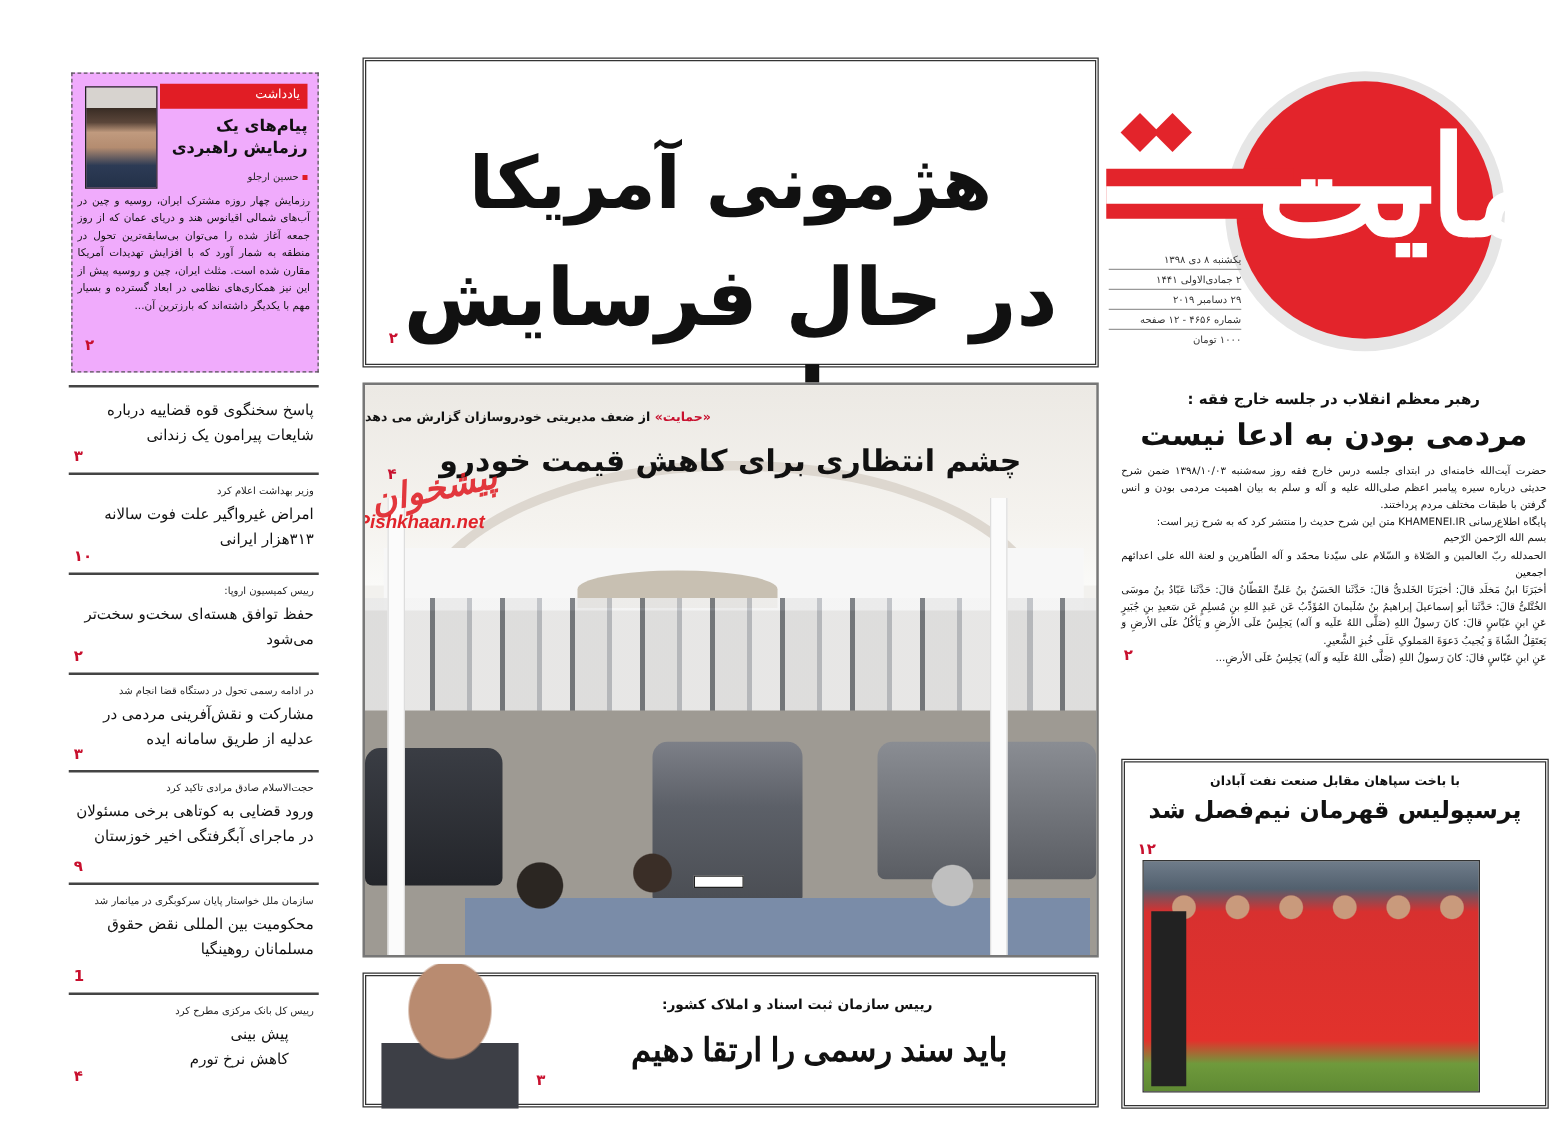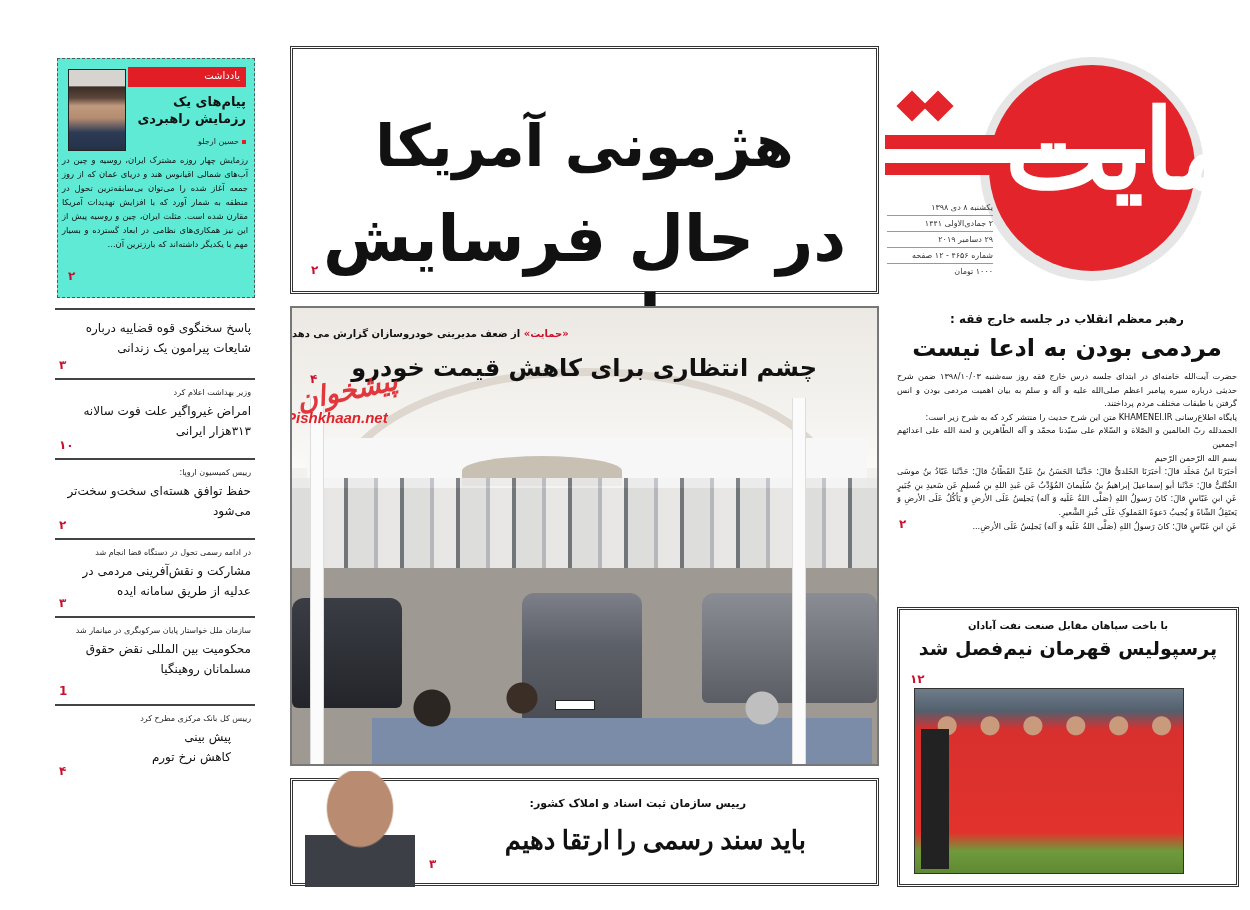--- a/index.html
+++ b/index.html
@@ -3,21 +3,21 @@
 <meta charset="utf-8">
 <style>
   * { box-sizing: border-box; margin: 0; padding: 0; }
   html, body { width: 1250px; height: 910px; background: #ffffff; overflow: hidden; }
   body { position: relative; font-family: "DejaVu Sans", sans-serif; color: #111; direction: rtl; }
 
   .num { color: #c8102e; font-size: 12px; font-weight: bold; position: absolute; }
 
   
   .left-col { position: absolute; left: 55px; top: 58px; width: 200px; }
-  .note-box { border: 1px dashed #555; width: 198px; height: 240px; position: relative; background:#5eead4;text-decoration:underline; }
+  .note-box { border: 1px dashed #555; width: 198px; height: 240px; position: relative; background:#f0abfc;text-decoration:underline; }
   .note-tag { position: absolute; right: 8px; top: 8px; width: 118px; height: 20px; background: #e11d25; color: #fff; font-size: 10px; padding: 3px 6px; text-align: right; }
   .note-photo { position: absolute; left: 10px; top: 10px; width: 58px; height: 82px; border: 1px solid #222;
     background: linear-gradient(180deg,#d7d3cf 0%, #d7d3cf 20%, #3a2d25 21%, #5b463a 35%, #c09a7e 45%, #b48c70 60%, #2d3b55 78%, #233149 100%); }
   .note-title { position: absolute; right: 8px; top: 34px; width: 120px; text-align: right; font-size: 13px; font-weight: bold; line-height: 17px; }
   .note-author { position: absolute; right: 8px; top: 78px; font-size: 8px; color:#222; }
   .note-author::before { content: ""; display: inline-block; width: 4px; height: 4px; background:#e11d25; margin-left: 3px; vertical-align: middle; }
   .note-body { position: absolute; right: 6px; top: 94px; width: 186px; font-size: 8.4px; line-height: 14px; text-align: justify; }
   .note-num { left: 10px; bottom: 14px; }
 
   .brief { position: relative; border-top: 2px solid #444; padding: 8px 4px 10px 4px; text-align: right; }
@@ -130,20 +130,25 @@
   <div class="brief" style="height:80px">
     <div class="kicker">رییس کمیسیون اروپا:</div>
     <div class="head">حفظ توافق هسته‌ای سخت‌و سخت‌تر می‌شود</div>
     <span class="num">۲</span>
   </div>
   <div class="brief" style="height:78px">
     <div class="kicker">در ادامه رسمی تحول در دستگاه قضا انجام شد</div>
     <div class="head">مشارکت و نقش‌آفرینی مردمی در عدلیه از طریق سامانه ایده</div>
     <span class="num">۳</span>
   </div>
+  <div class="brief" style="height:90px">
+    <div class="kicker">حجت‌الاسلام صادق مرادی تاکید کرد</div>
+    <div class="head">ورود قضایی به کوتاهی برخی مسئولان در ماجرای آبگرفتگی اخیر خوزستان</div>
+    <span class="num">۹</span>
+  </div>
   <div class="brief" style="height:88px">
     <div class="kicker">سازمان ملل خواستار پایان سرکوبگری در میانمار شد</div>
     <div class="head">محکومیت بین المللی نقض حقوق مسلمانان روهینگیا</div>
     <span class="num">1</span>
   </div>
   <div class="brief" style="height:80px">
     <div class="kicker">رییس کل بانک مرکزی مطرح کرد</div>
     <div class="head" style="width:80px;margin-right:20px">پیش بینی کاهش نرخ تورم</div>
     <span class="num">۴</span>
   </div>
@@ -203,22 +208,22 @@
     <div>۱۰۰۰ تومان</div>
   </div>
 </div>
 
 <div class="leader">
   <div class="kicker">رهبر معظم انقلاب در جلسه خارج فقه :</div>
   <div class="title">مردمی بودن به ادعا نیست</div>
   <div class="body" style="position:relative">
     <p>حضرت آیت‌الله خامنه‌ای در ابتدای جلسه درس خارج فقه روز سه‌شنبه ۱۳۹۸/۱۰/۰۳ ضمن شرح حدیثی درباره سیره پیامبر اعظم صلی‌الله علیه و آله و سلم به بیان اهمیت مردمی بودن و انس گرفتن با طبقات مختلف مردم پرداختند.</p>
     <p>پایگاه اطلاع‌رسانی KHAMENEI.IR متن این شرح حدیث را منتشر کرد که به شرح زیر است:</p>
+    <p>بسم الله الرّحمن الرّحیم</p>
     <p>الحمدلله ربّ العالمین و الصّلاة و السّلام علی سیّدنا محمّد و آله الطّاهرین و لعنة الله علی اعدائهم اجمعین</p>
-    <p>بسم الله الرّحمن الرّحیم</p>
     <p>أخبَرَنَا ابنُ مَخلَد قالَ: أخبَرَنَا الخَلدیُّ قالَ: حَدَّثَنا الحَسَنُ بنُ عَلیٍّ القَطّانُ قالَ: حَدَّثَنا عَبّادُ بنُ موسَى الخُتَّلیُّ قالَ: حَدَّثَنا أبو إسماعیلَ إبراهیمُ بنُ سُلَیمانَ المُؤَدِّبُ عَن عَبدِ اللهِ بنِ مُسلِمٍ عَن سَعیدِ بنِ جُبَیرٍ عَنِ ابنِ عَبّاسٍ قالَ: کانَ رَسولُ اللهِ (صَلَّى اللهُ عَلَیه وَ آله) یَجلِسُ عَلَى الأرضِ وَ یَأکُلُ عَلَى الأرضِ وَ یَعتَقِلُ الشّاةَ وَ یُجیبُ دَعوَةَ المَملوکِ عَلَى خُبزِ الشَّعیرِ.</p>
     <p>عَنِ ابنِ عَبّاسٍ قالَ: کانَ رَسولُ اللهِ (صَلَّى اللهُ عَلَیه وَ آله) یَجلِسُ عَلَى الأرضِ...</p>
     <span class="num">۲</span>
   </div>
 </div>
 
 <div class="sport">
   <div class="kicker">با باخت سپاهان مقابل صنعت نفت آبادان</div>
   <div class="title">پرسپولیس قهرمان نیم‌فصل شد</div>
   <span class="num">۱۲</span>

